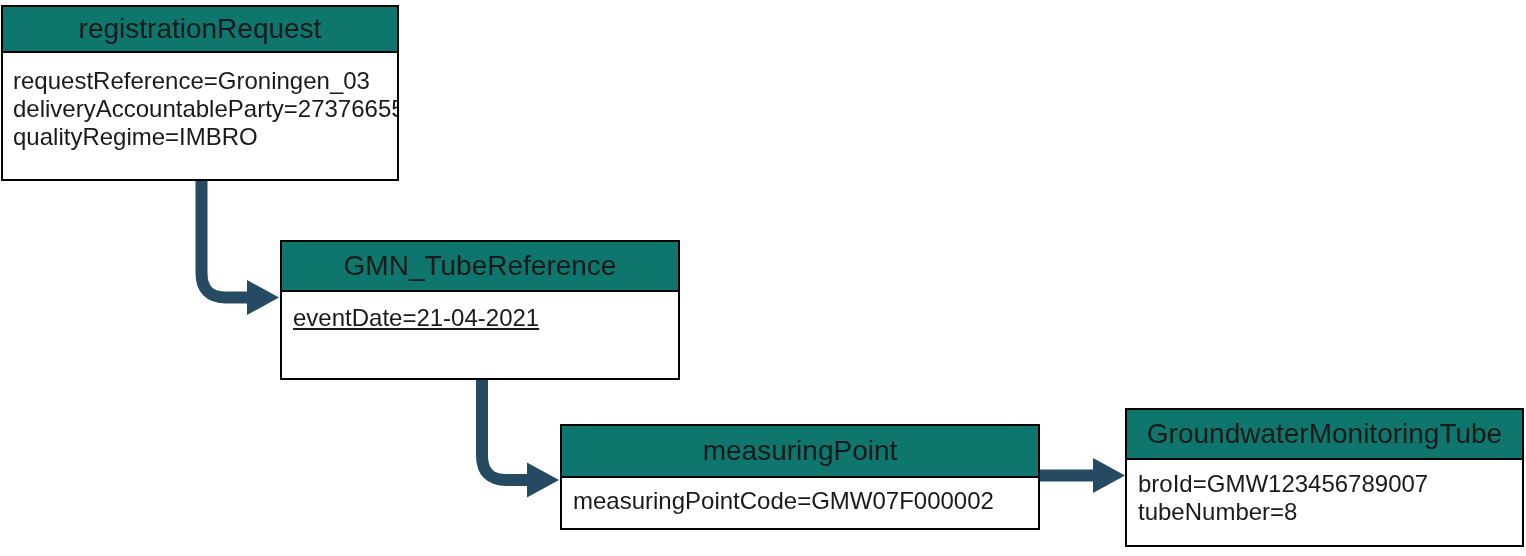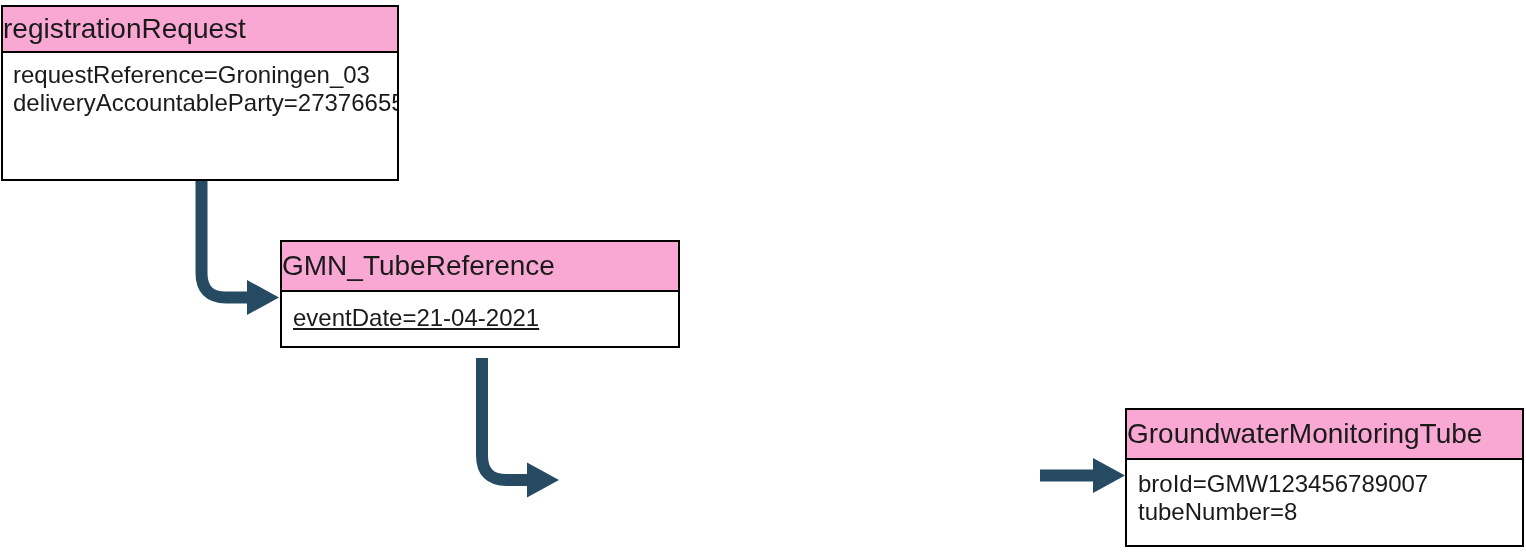--- a/index.html
+++ b/index.html
@@ -23,45 +23,46 @@
     color: #254A61; 
     pointer-events: none;
   }
   .node {
     position: absolute;
     background: #ffffff;
     border: 2px solid #000000;
     box-sizing: border-box;
   }
   .node-header {
-    background: #f9a8d4;
+    background: #0f766e;
     border-bottom: 2px solid #000000;
     display: flex;
     align-items: center;
+    justify-content: center;
     font-size: 28px;
     color: #1a1a1a;
     box-sizing: border-box;
     overflow: hidden;
     white-space: nowrap;
   }
   .node-body {
     font-size: 24px;
     line-height: 28px;
     color: #1a1a1a;
     overflow: hidden;
     box-sizing: border-box;
   }
   .attr-line { white-space: nowrap; }
 
   
   .node-registration       { left: 1px;    top: 5px;   width: 398px; height: 176px; }
   .node-registration .node-header { height: 46px; }
-  .node-registration .node-body   { padding: 8px 10px 0 10px; }
+  .node-registration .node-body   { padding: 14px 10px 0 10px; }
 
-  .node-tube-reference     { left: 280px;  top: 240px; width: 400px; height: 108px; }
+  .node-tube-reference     { left: 280px;  top: 240px; width: 400px; height: 140px; }
   .node-tube-reference .node-header { height: 50px; }
   .node-tube-reference .node-body   { padding: 12px 10px 0 11px; text-decoration: underline; }
 
   .node-measuring-point    { left: 560px;  top: 424px; width: 480px; height: 106px; }
   .node-measuring-point .node-header { height: 52px; }
   .node-measuring-point .node-body   { padding: 9px 10px 0 11px; }
 
   .node-monitoring-tube    { left: 1125px; top: 408px; width: 399px; height: 139px; }
   .node-monitoring-tube .node-header { height: 50px; }
   .node-monitoring-tube .node-body   { padding: 10px 18px 0 11px; }
@@ -86,32 +87,41 @@
     </g>
   </svg>
 
   <div class="node node-registration">
     <div class="node-header">
       <span>registrationRequest</span>
     </div>
     <div class="node-body">
       <div class="attr-line">requestReference=Groningen_03</div>
       <div class="attr-line">deliveryAccountableParty=27376655</div>
+      <div class="attr-line">qualityRegime=IMBRO</div>
     </div>
   </div>
 
   <div class="node node-tube-reference">
     <div class="node-header">
       <span>GMN_TubeReference</span>
     </div>
     <div class="node-body">
       <div class="attr-line">eventDate=21-04-2021</div>
     </div>
   </div>
 
+  <div class="node node-measuring-point">
+    <div class="node-header">
+      <span>measuringPoint</span>
+    </div>
+    <div class="node-body">
+      <div class="attr-line">measuringPointCode=GMW07F000002</div>
+    </div>
+  </div>
 
   <div class="node node-monitoring-tube">
     <div class="node-header">
       <span>GroundwaterMonitoringTube</span>
     </div>
     <div class="node-body">
       <div class="attr-line">broId=GMW123456789007</div>
       <div class="attr-line">tubeNumber=8</div>
     </div>
   </div>

